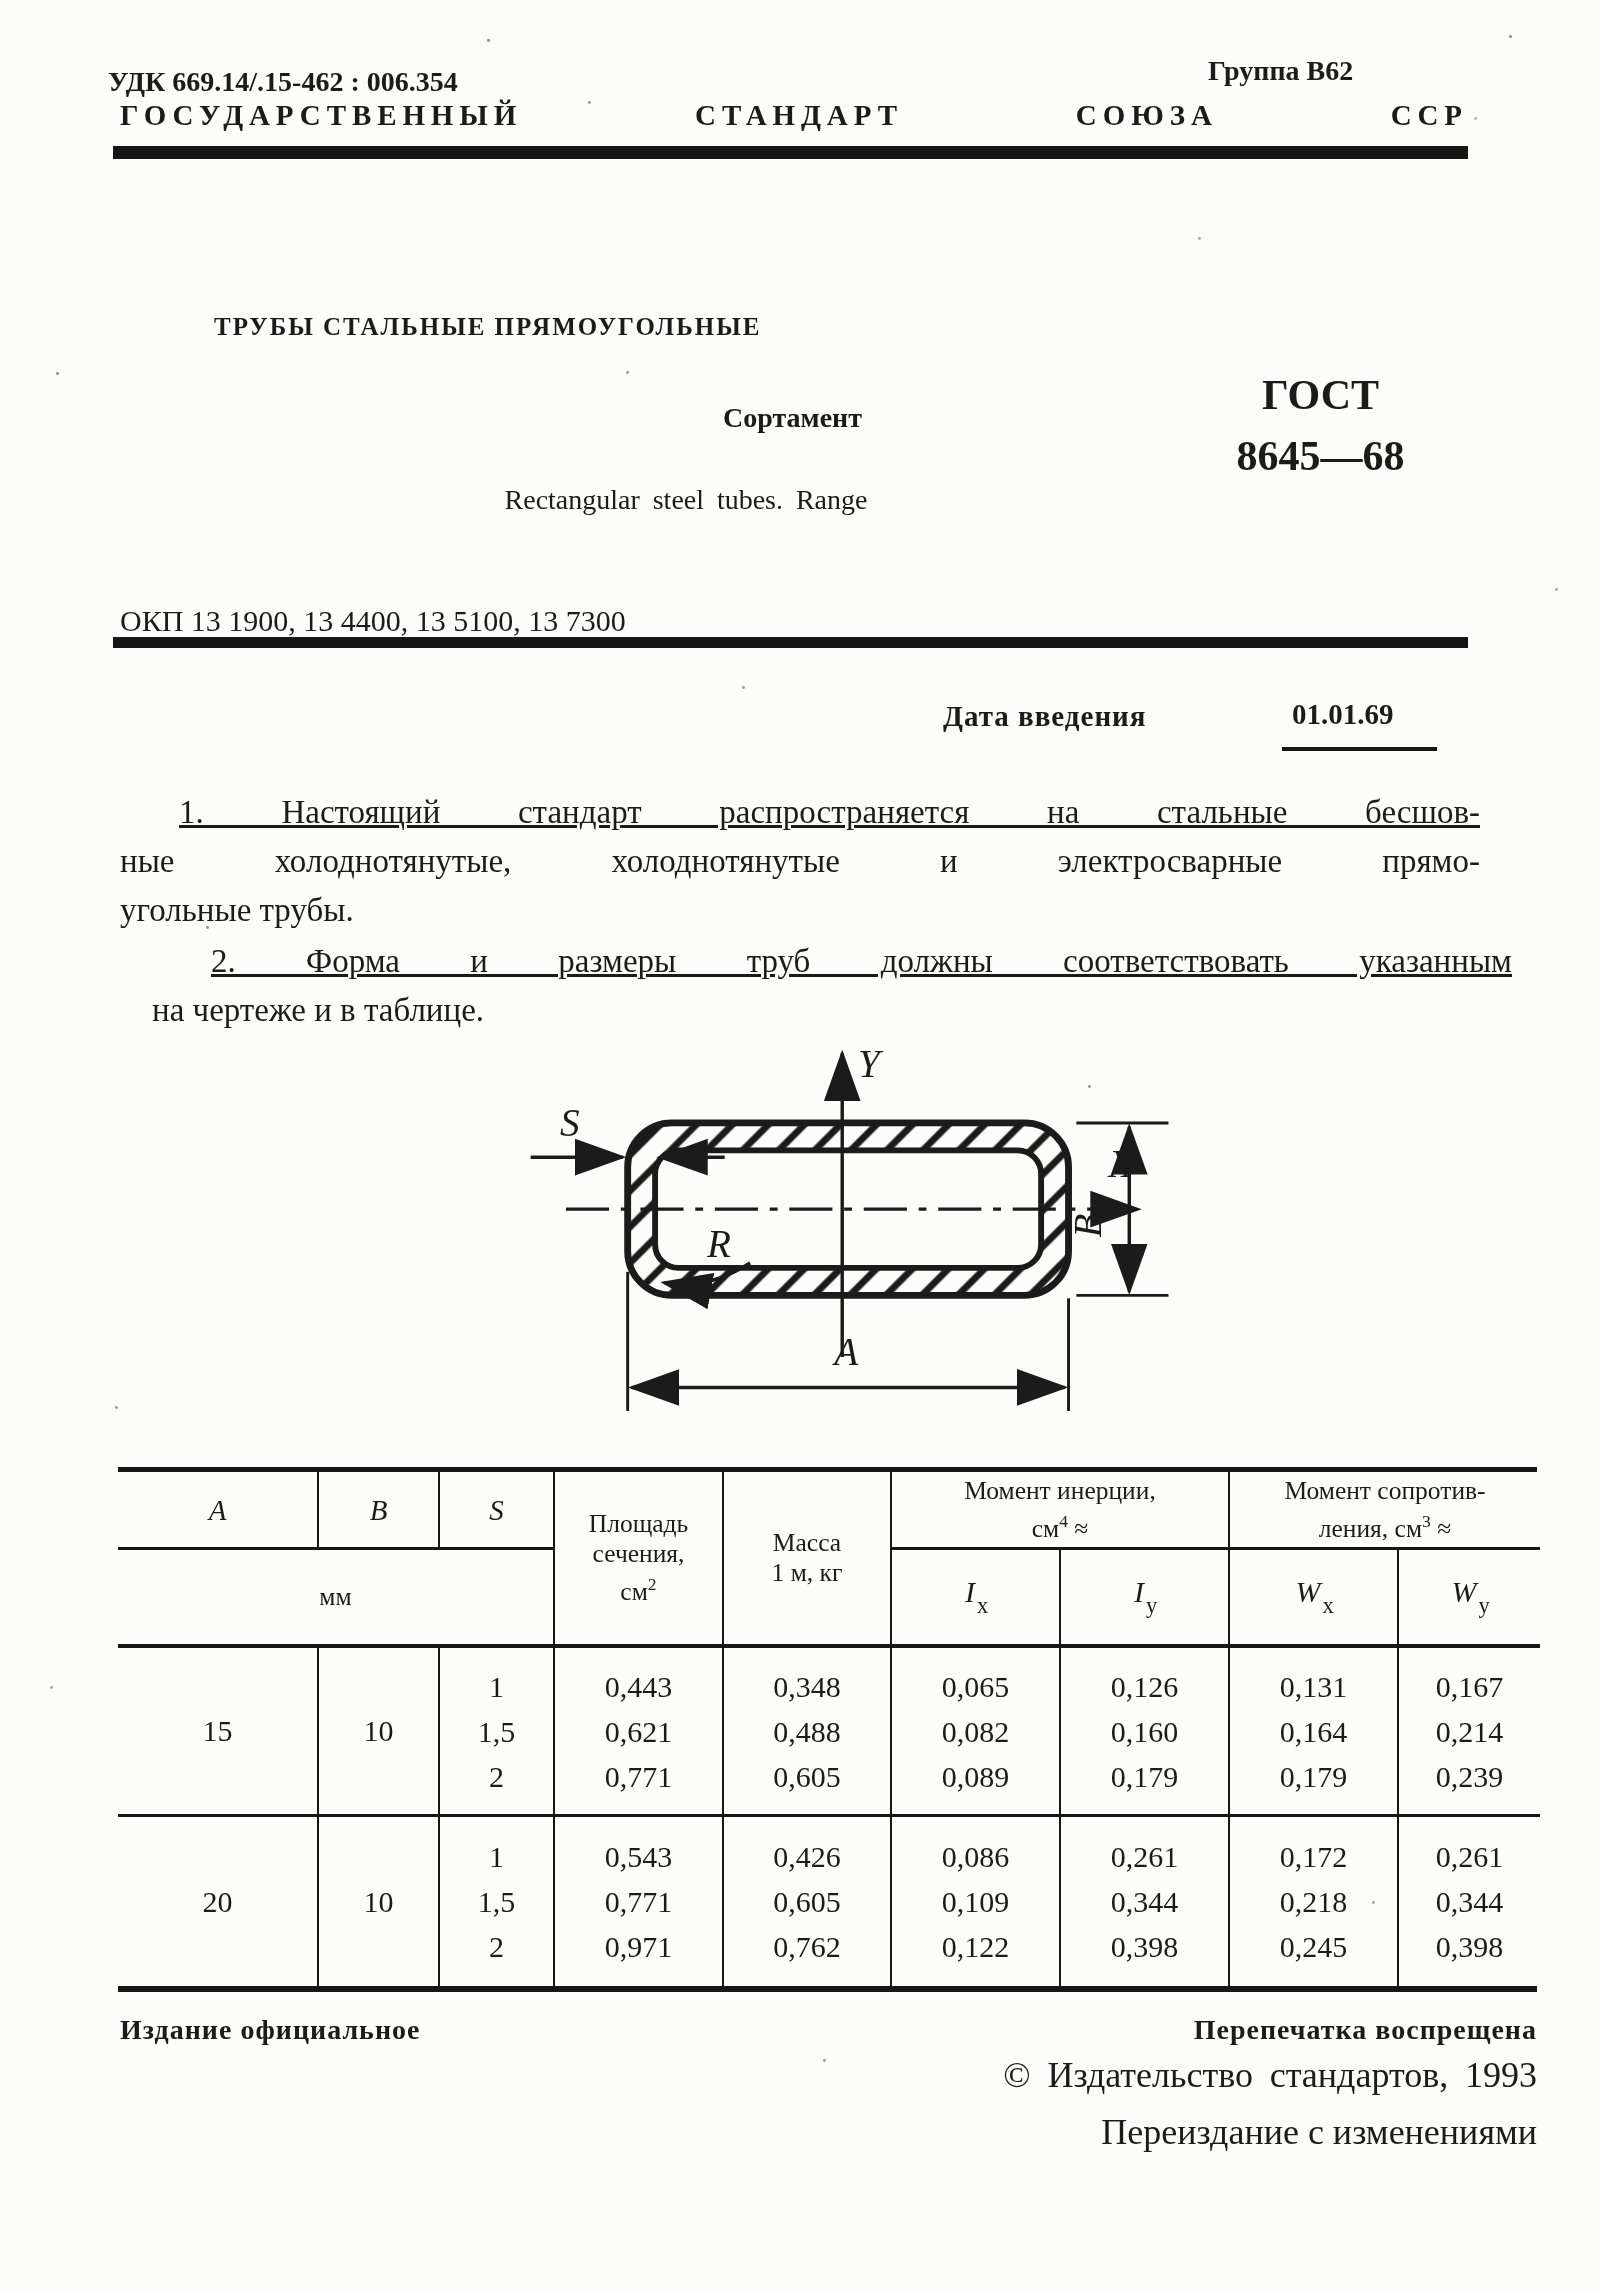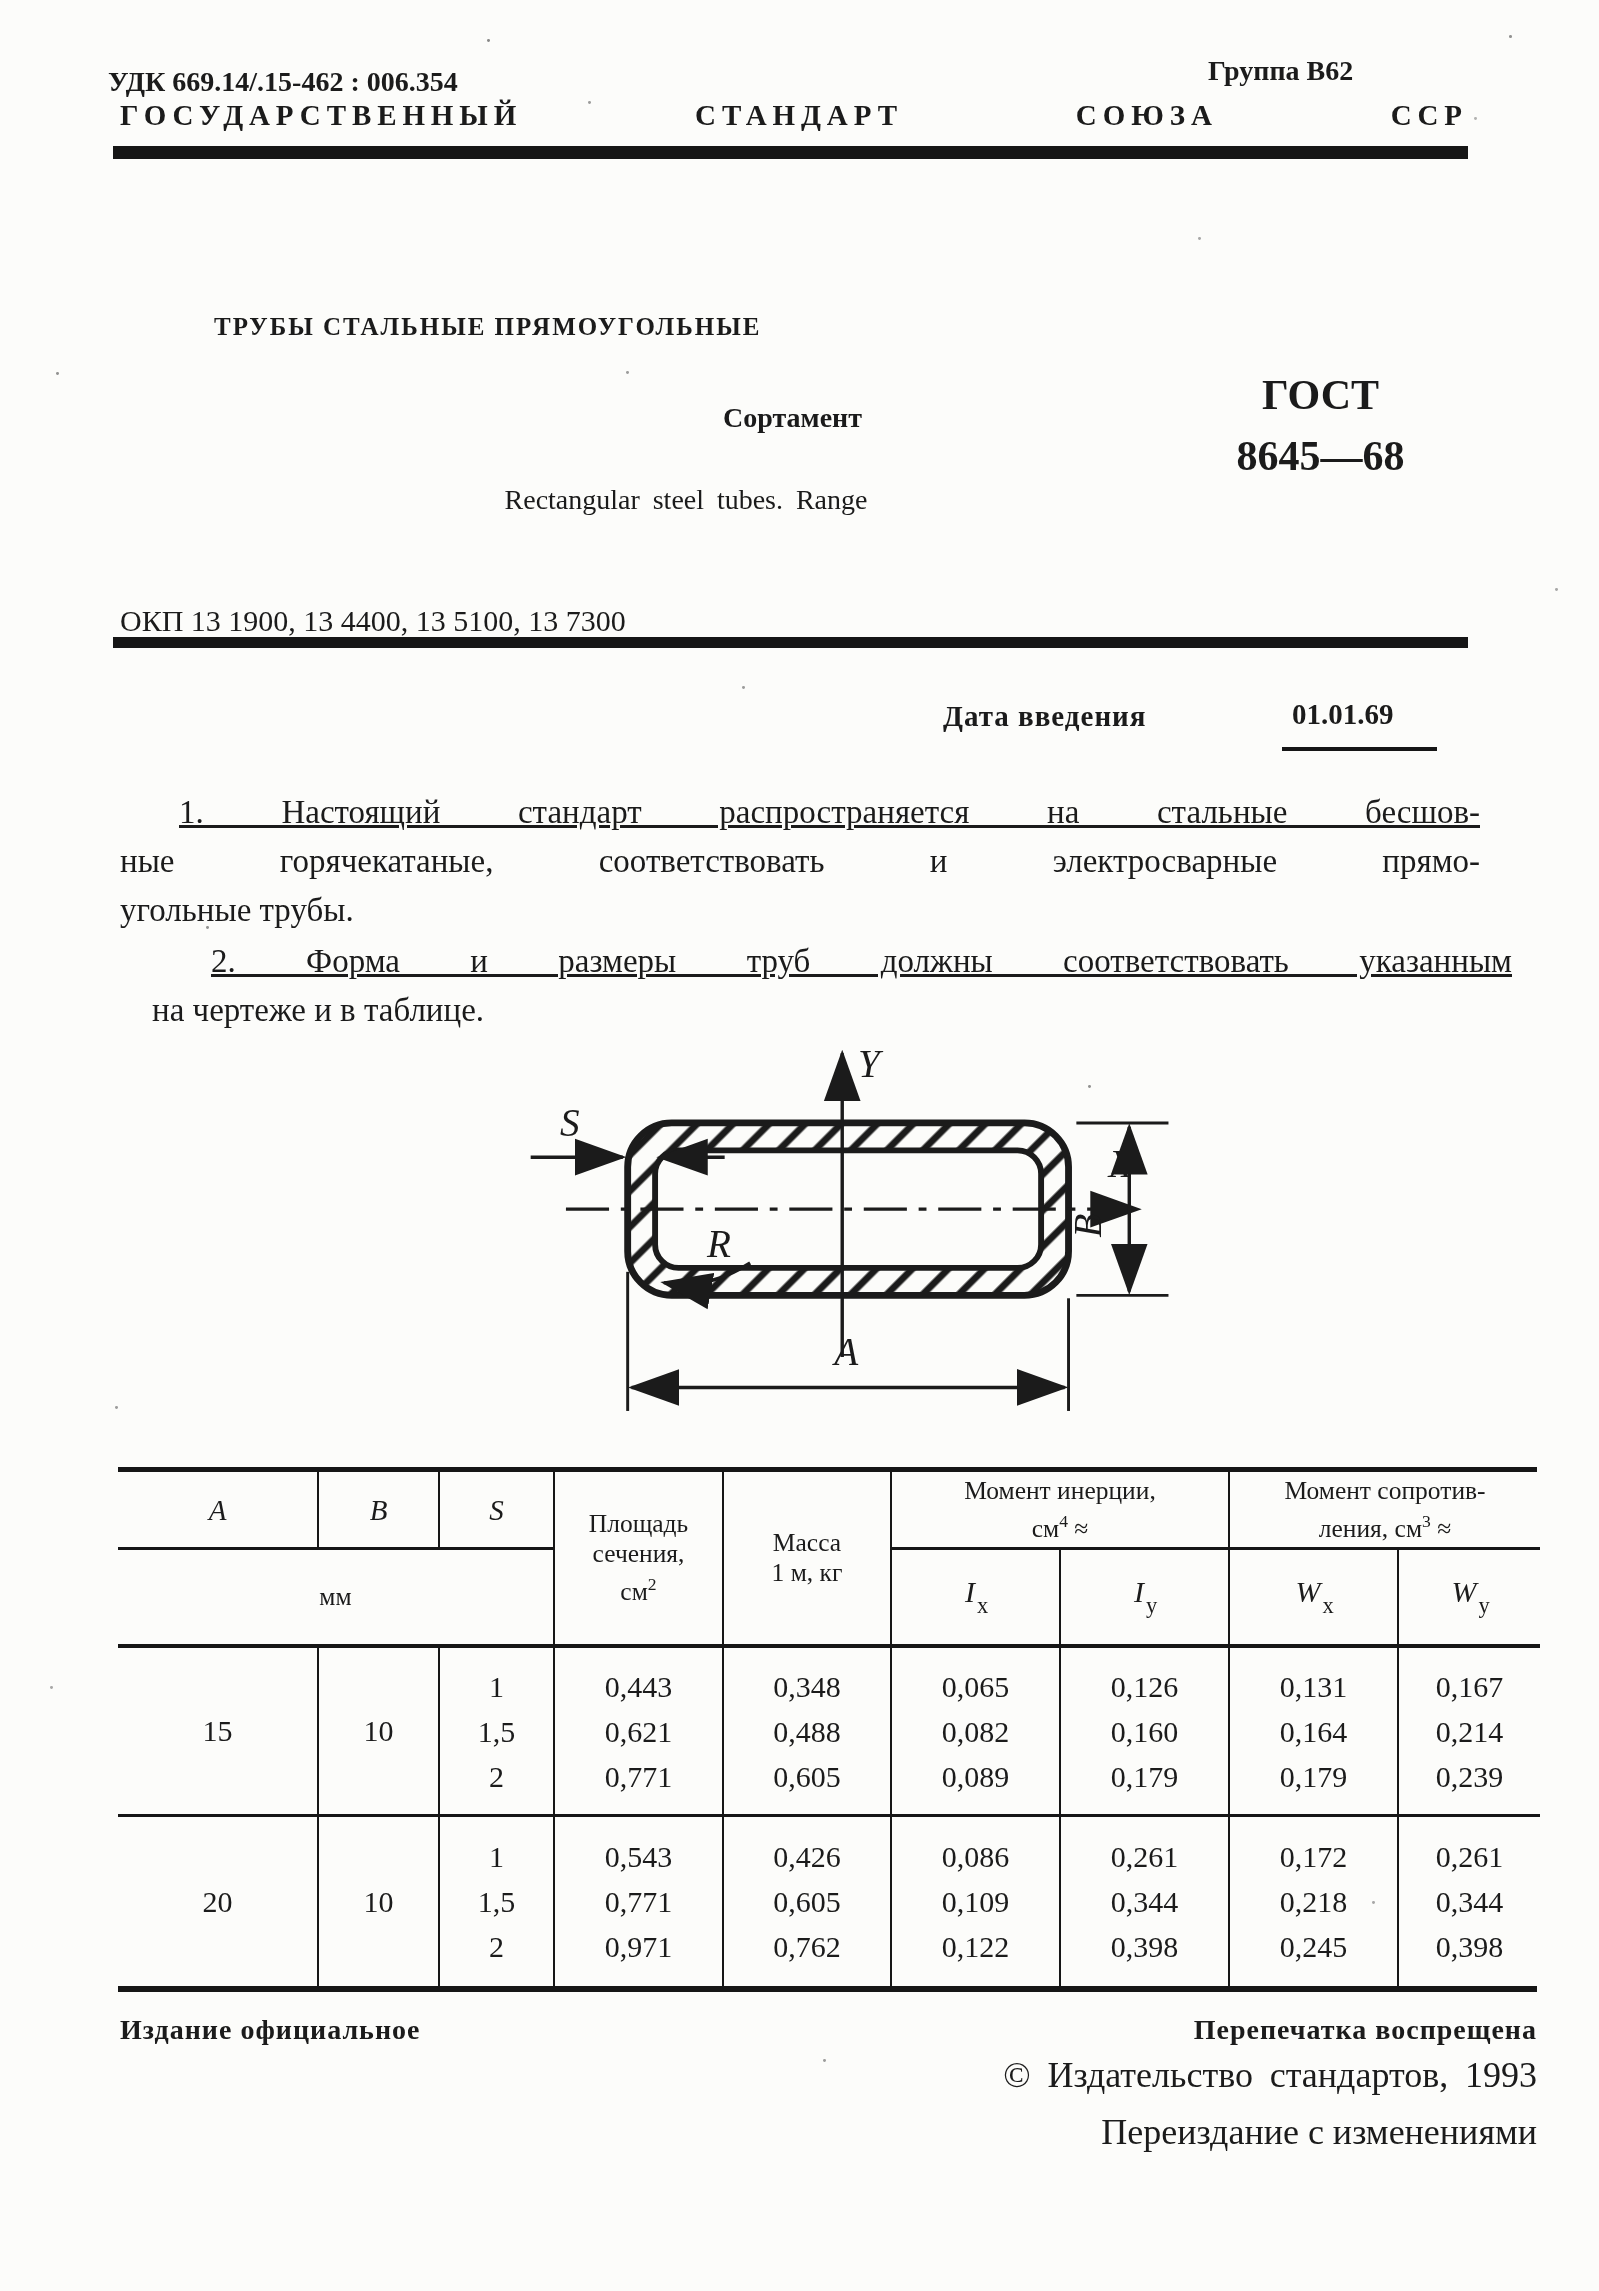--- a/index.html
+++ b/index.html
@@ -90,21 +90,21 @@
   <div>8645—68</div>
 </div>
 <div class="abs okp">ОКП 13 1900, 13 4400, 13 5100, 13 7300</div>
 <div class="rule" style="left:113px;top:637px;width:1355px;height:10.8px;"></div>
 <div class="abs date-label b">Дата введения</div>
 <div class="abs date-value b">01.01.69</div>
 <div class="rule" style="left:1282px;top:747px;width:155px;height:3.9px;"></div>
 
 <div class="abs para">
   <div class="pline first">1. Настоящий стандарт распространяется на стальные бесшов-</div>
-  <div class="pline">ные горячекатаные, соответствовать и электросварные прямо-</div>
+  <div class="pline">ные холоднотянутые, холоднотянутые и электросварные прямо-</div>
   <div class="pline last">угольные трубы.</div>
 </div>
 <div class="abs para para2">
   <div class="pline first">2. Форма и размеры труб должны соответствовать указанным</div>
   <div class="pline last">на чертеже и в таблице.</div>
 </div>
 
 <svg class="abs figure" width="676" height="407" viewBox="0 0 690 415">
   <defs>
     <pattern id="hatch" patternUnits="userSpaceOnUse" width="26" height="26" patternTransform="rotate(45)">

